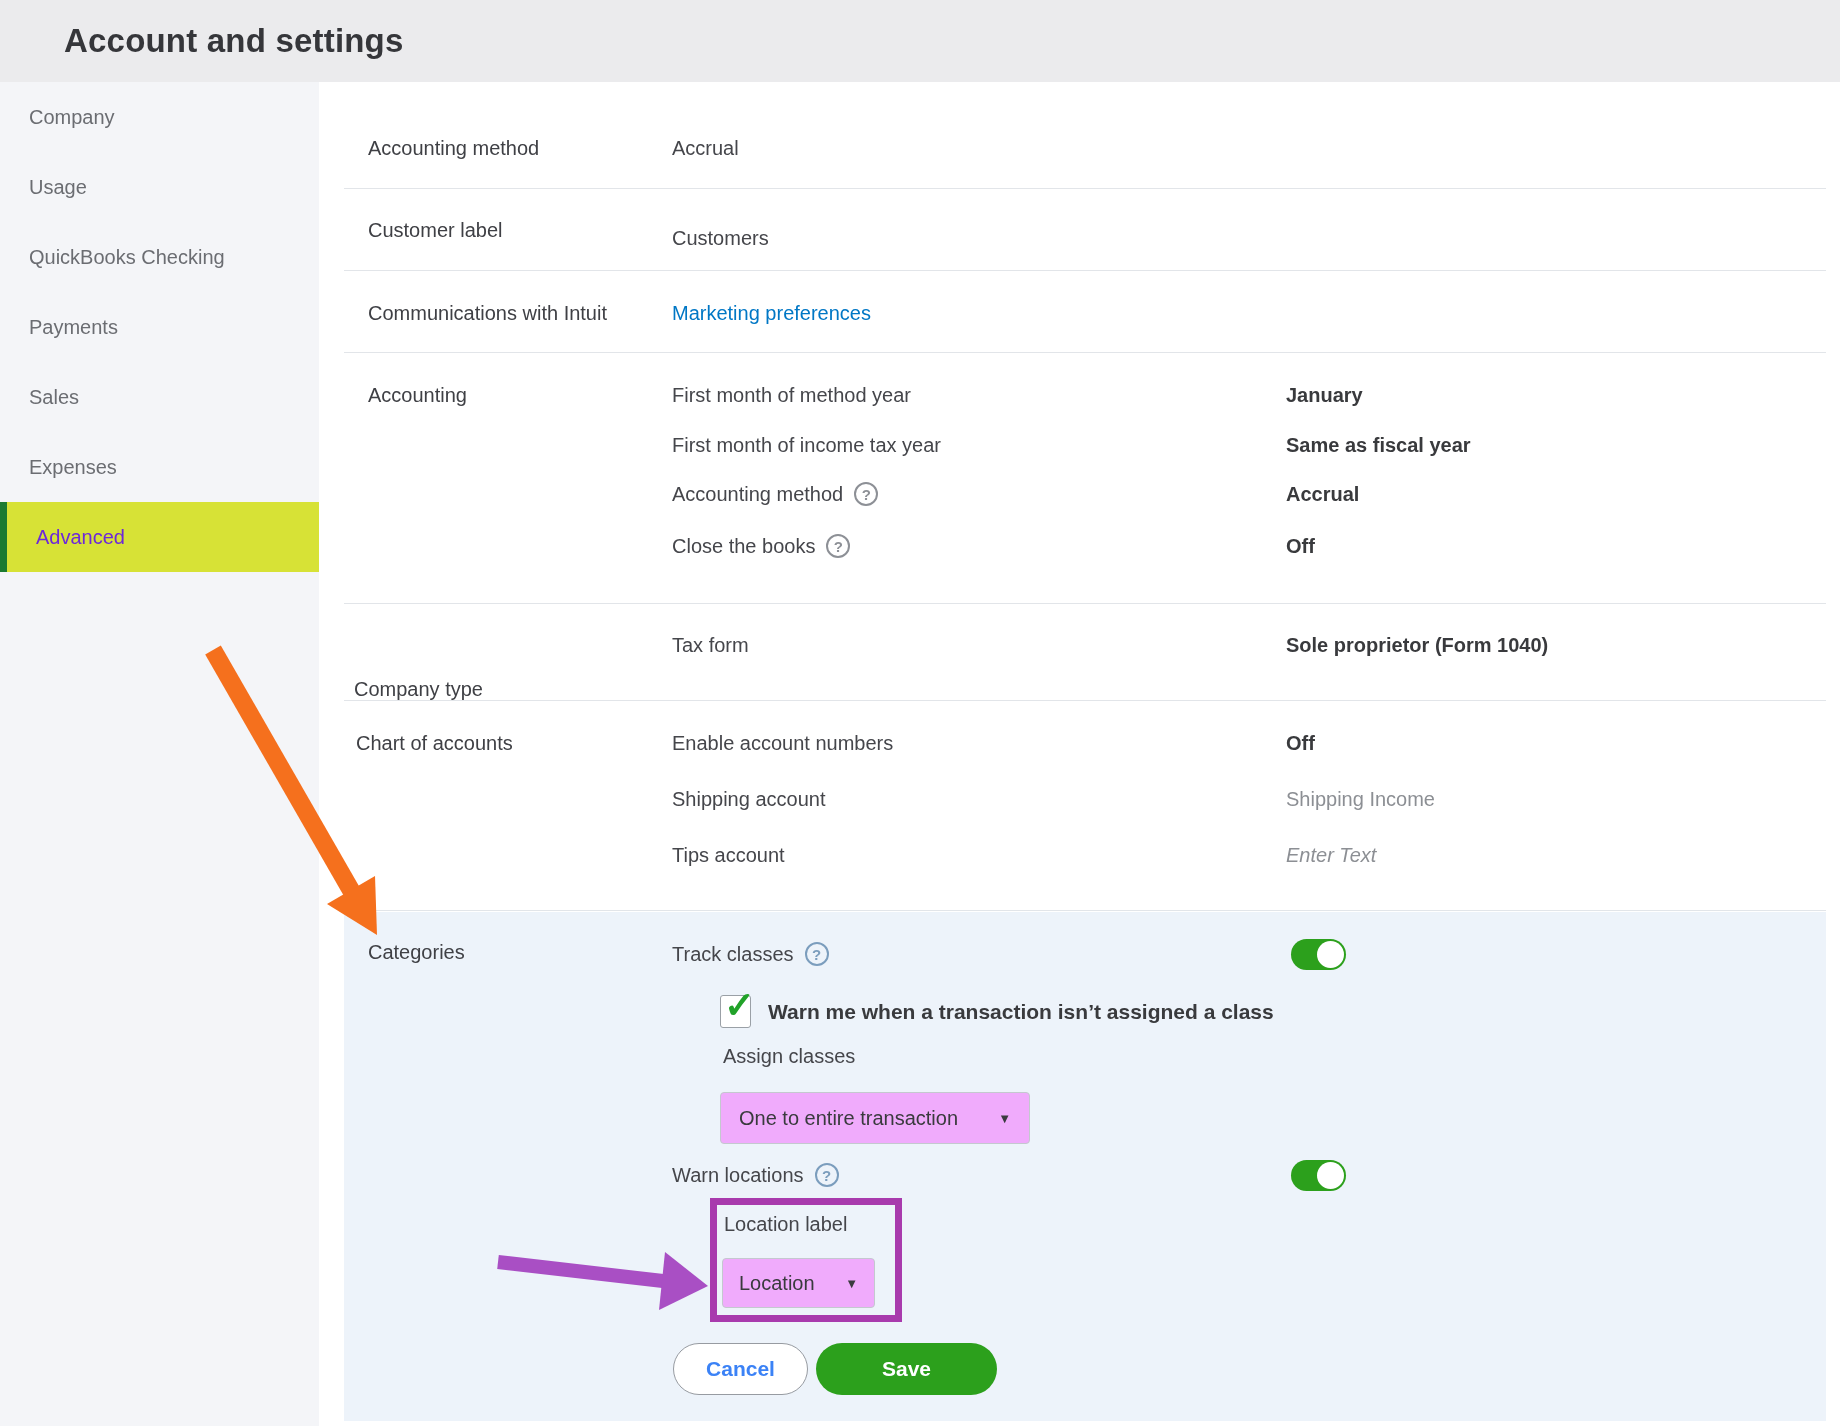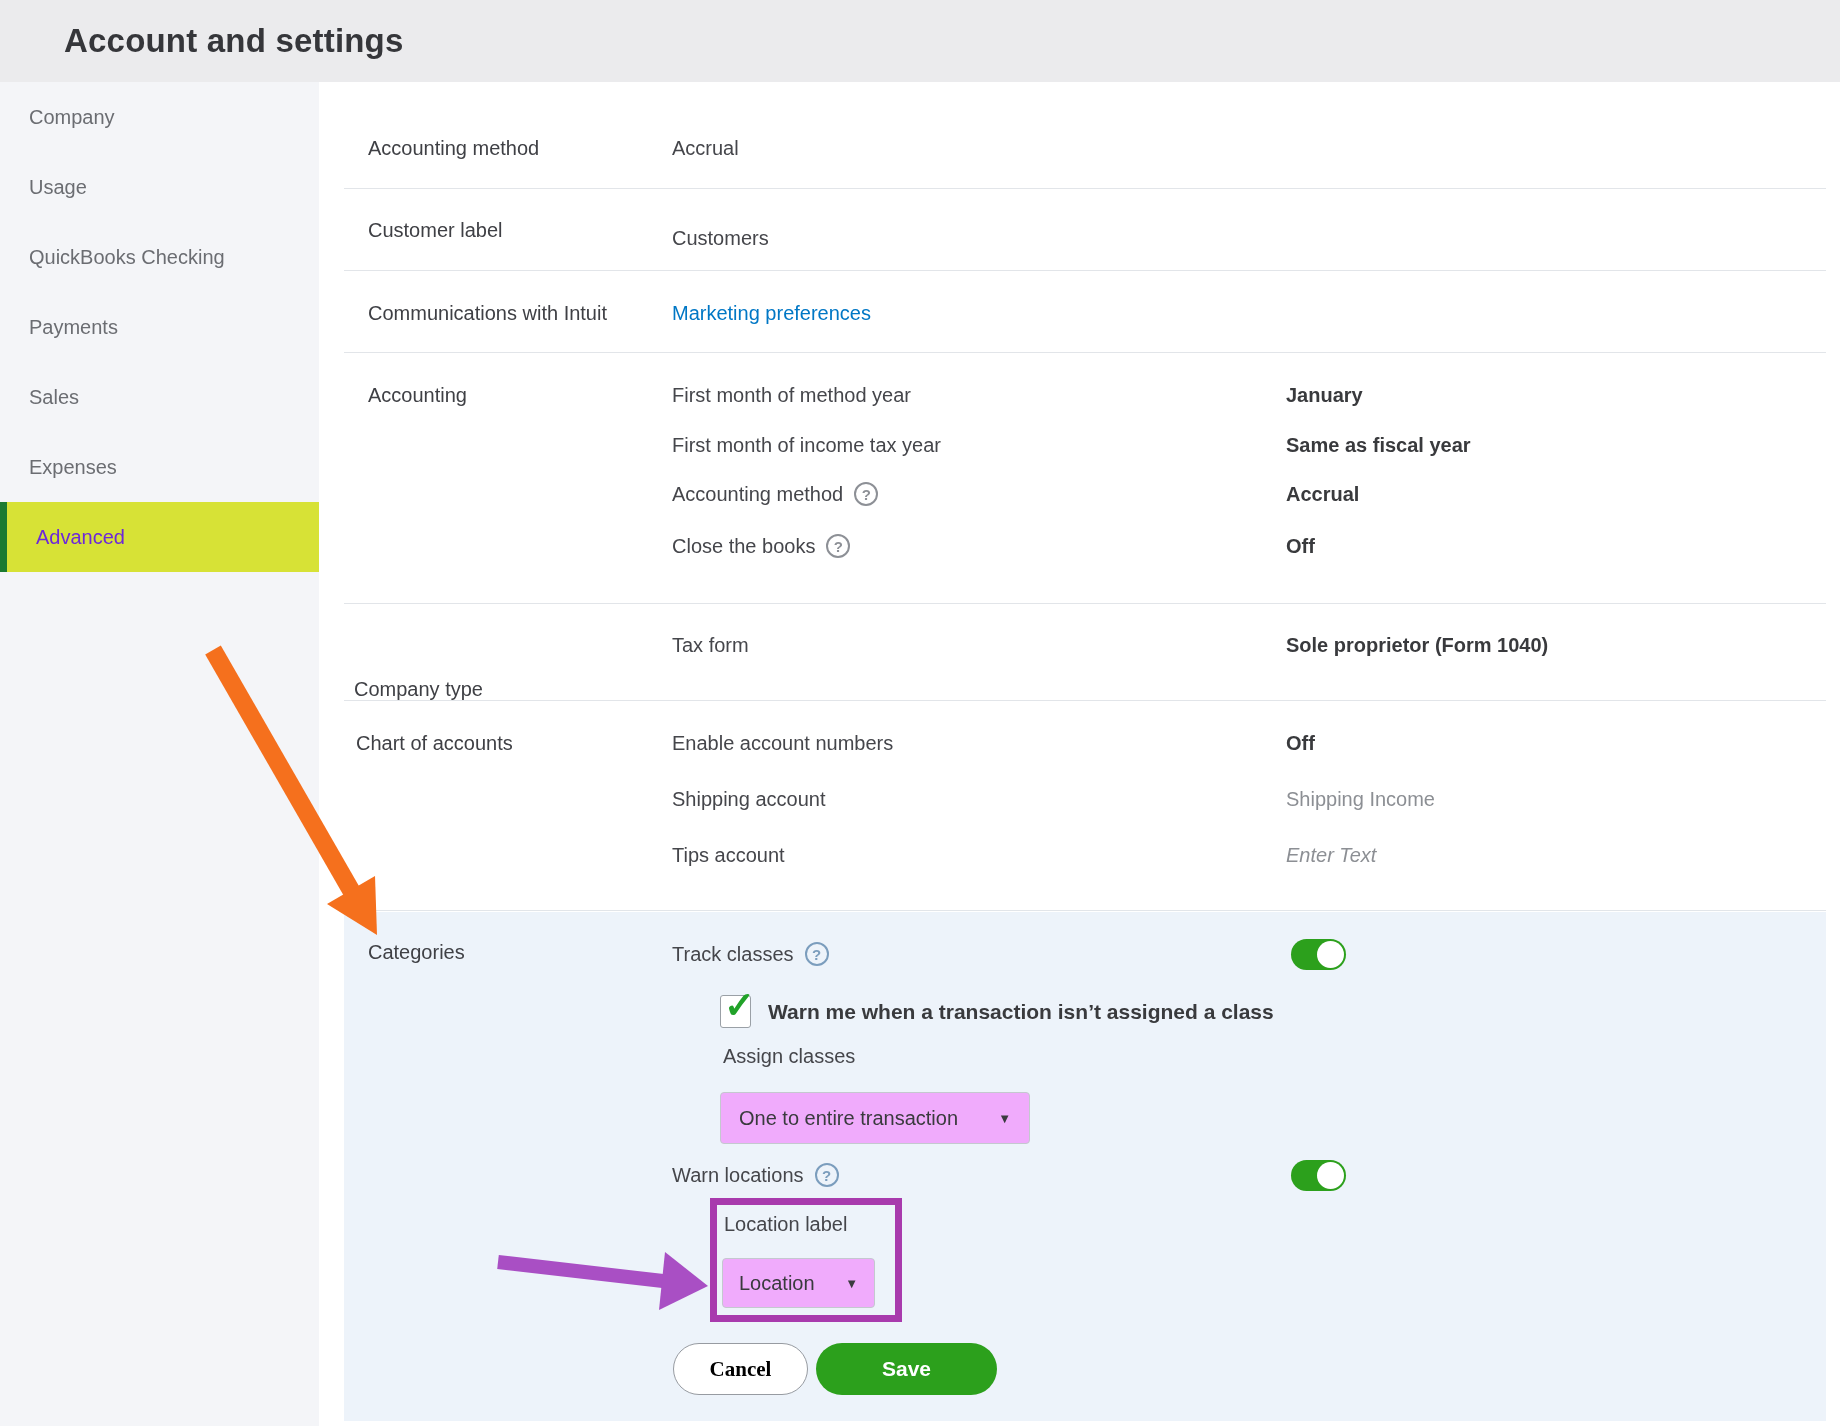--- a/index.html
+++ b/index.html
@@ -56,21 +56,21 @@
   .dropdown { position:absolute; background:#f0abfc; border:1px solid #c4c8cf; border-radius:4px;
               display:flex; align-items:center; justify-content:space-between;
               padding:0 18px; font-size:20px; color:#393a3d; cursor:pointer; }
   .caret { font-size:13px; color:#3a3b3f; }
 
   .purple-box { position:absolute; left:710px; top:1198px; width:192px; height:124px;
                 border:7px solid #a83aad; }
 
   .btn { position:absolute; height:52px; border-radius:26px; display:flex; align-items:center;
          justify-content:center; font-size:21px; font-weight:700; cursor:pointer; }
-  .btn.cancel { left:673px; top:1343px; width:135px; background:#ffffff; border:1px solid #979ba1; color:#000000;font-family:Liberation Serif, serif; }
+  .btn.cancel { left:673px; top:1343px; width:135px; background:#ffffff; border:1px solid #979ba1; color:#3b82f6; }
   .btn.save   { left:816px; top:1343px; width:181px; background:#2ca01c; border:none; color:#ffffff; }
 
   .bold-check-label { font-size:21px; font-weight:700; color:#393a3d; }
 
   svg.annotations { position:absolute; left:0; top:0; width:1840px; height:1426px; pointer-events:none; }
 </style>
 </head>
 <body>
 
 <div class="header">

